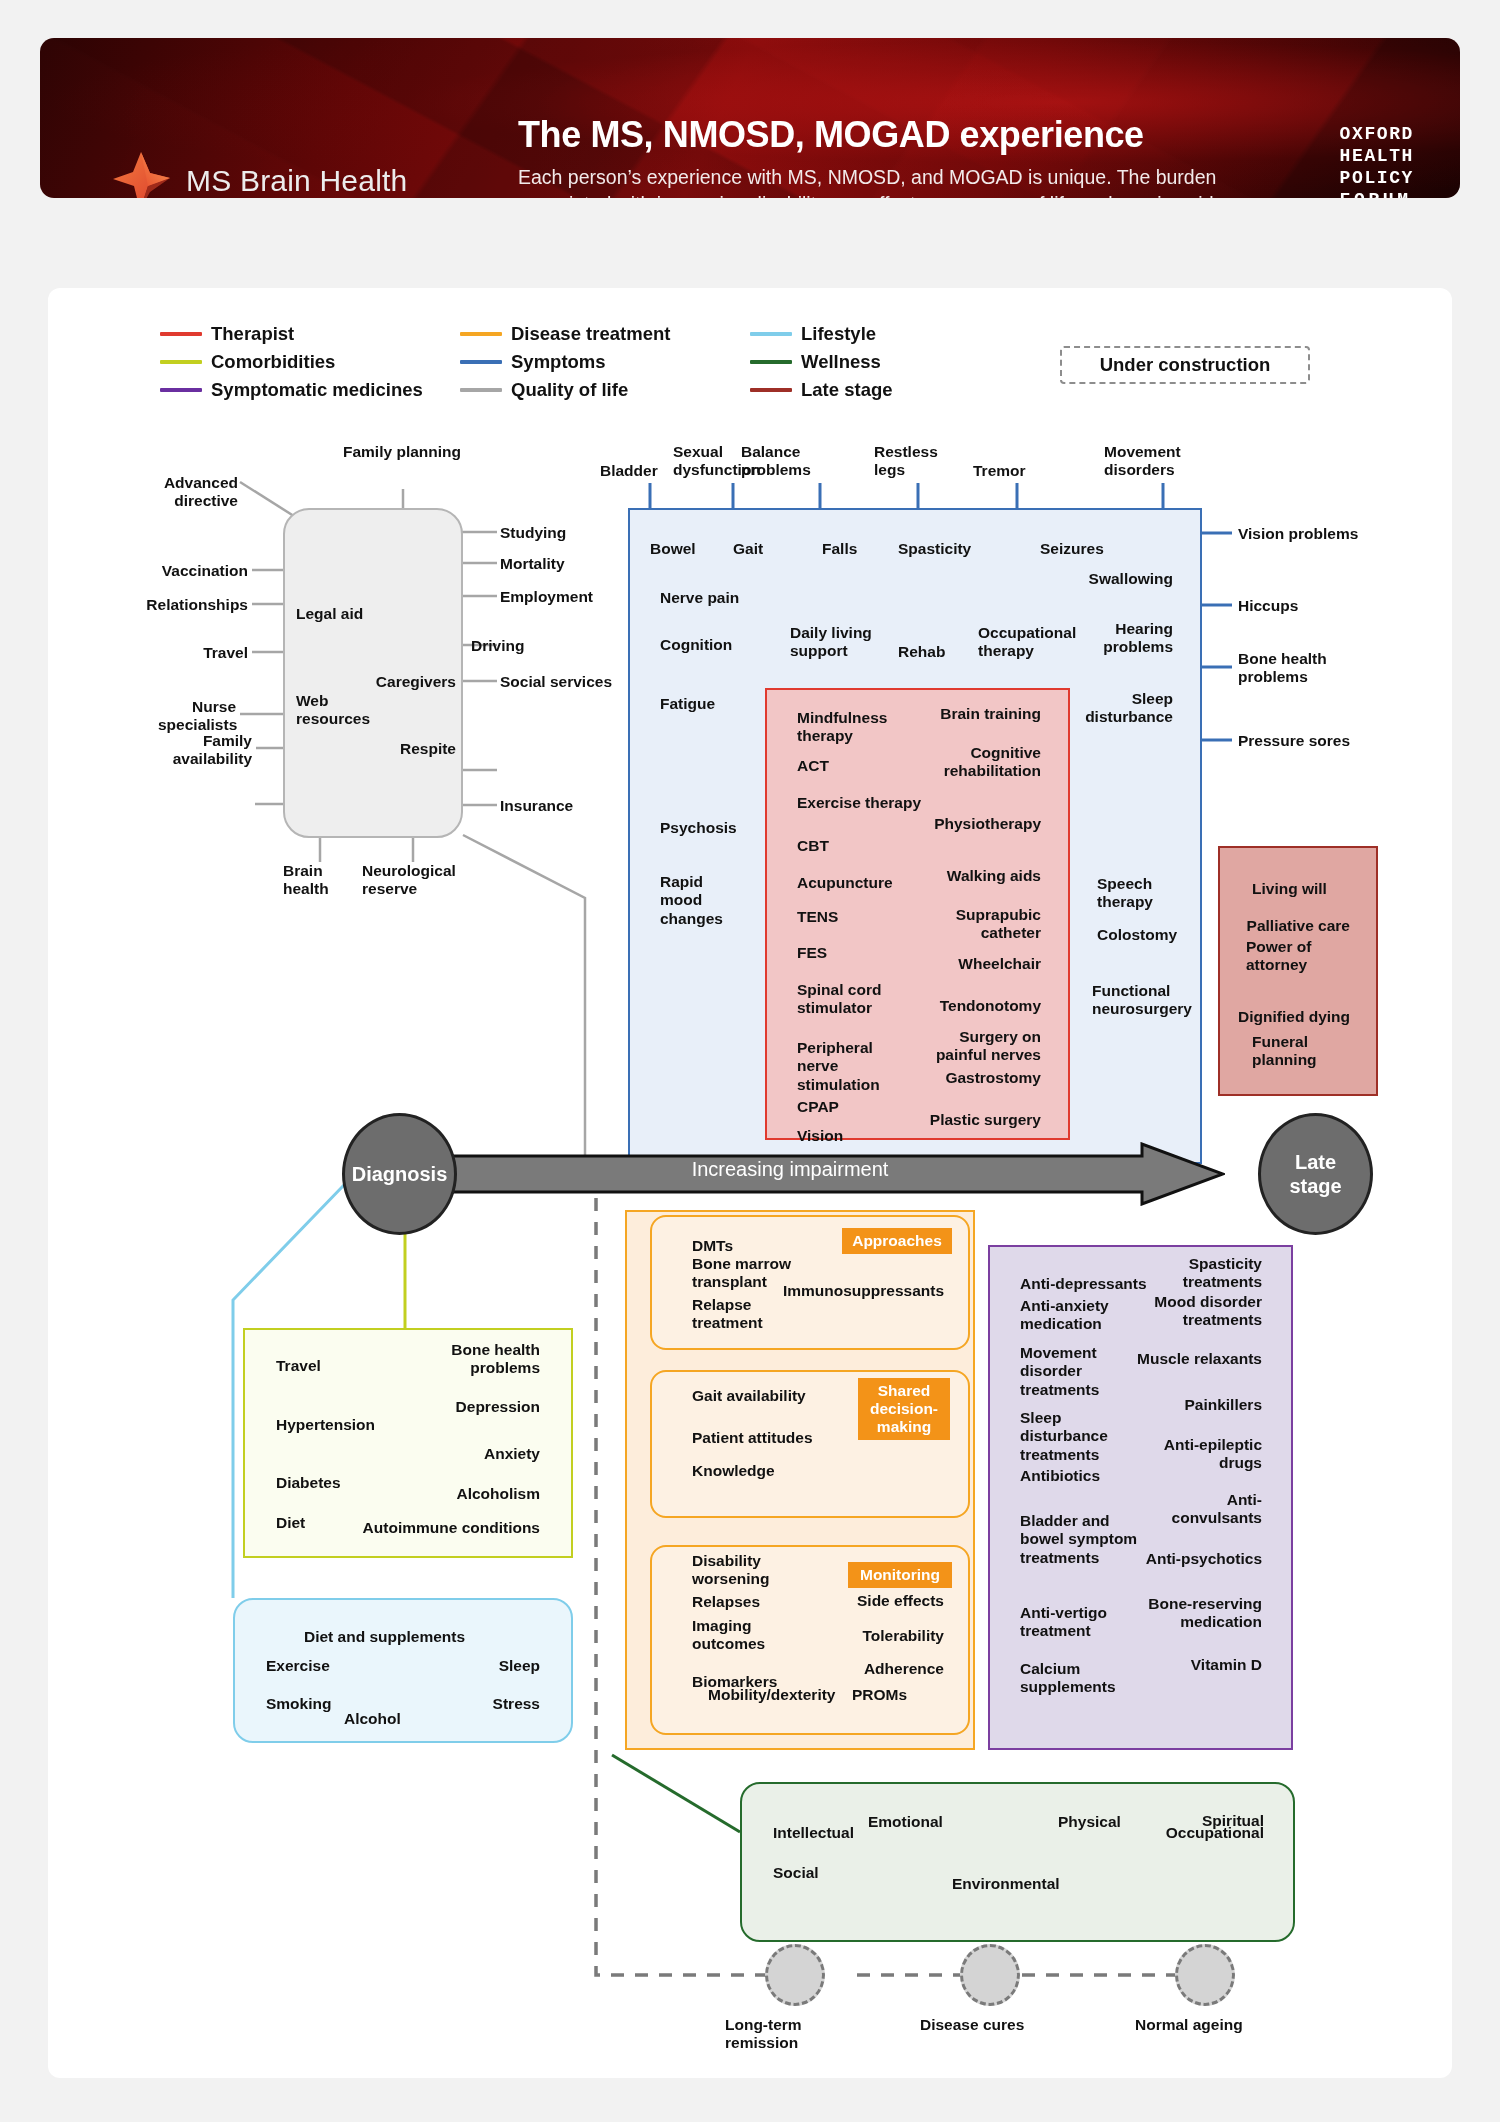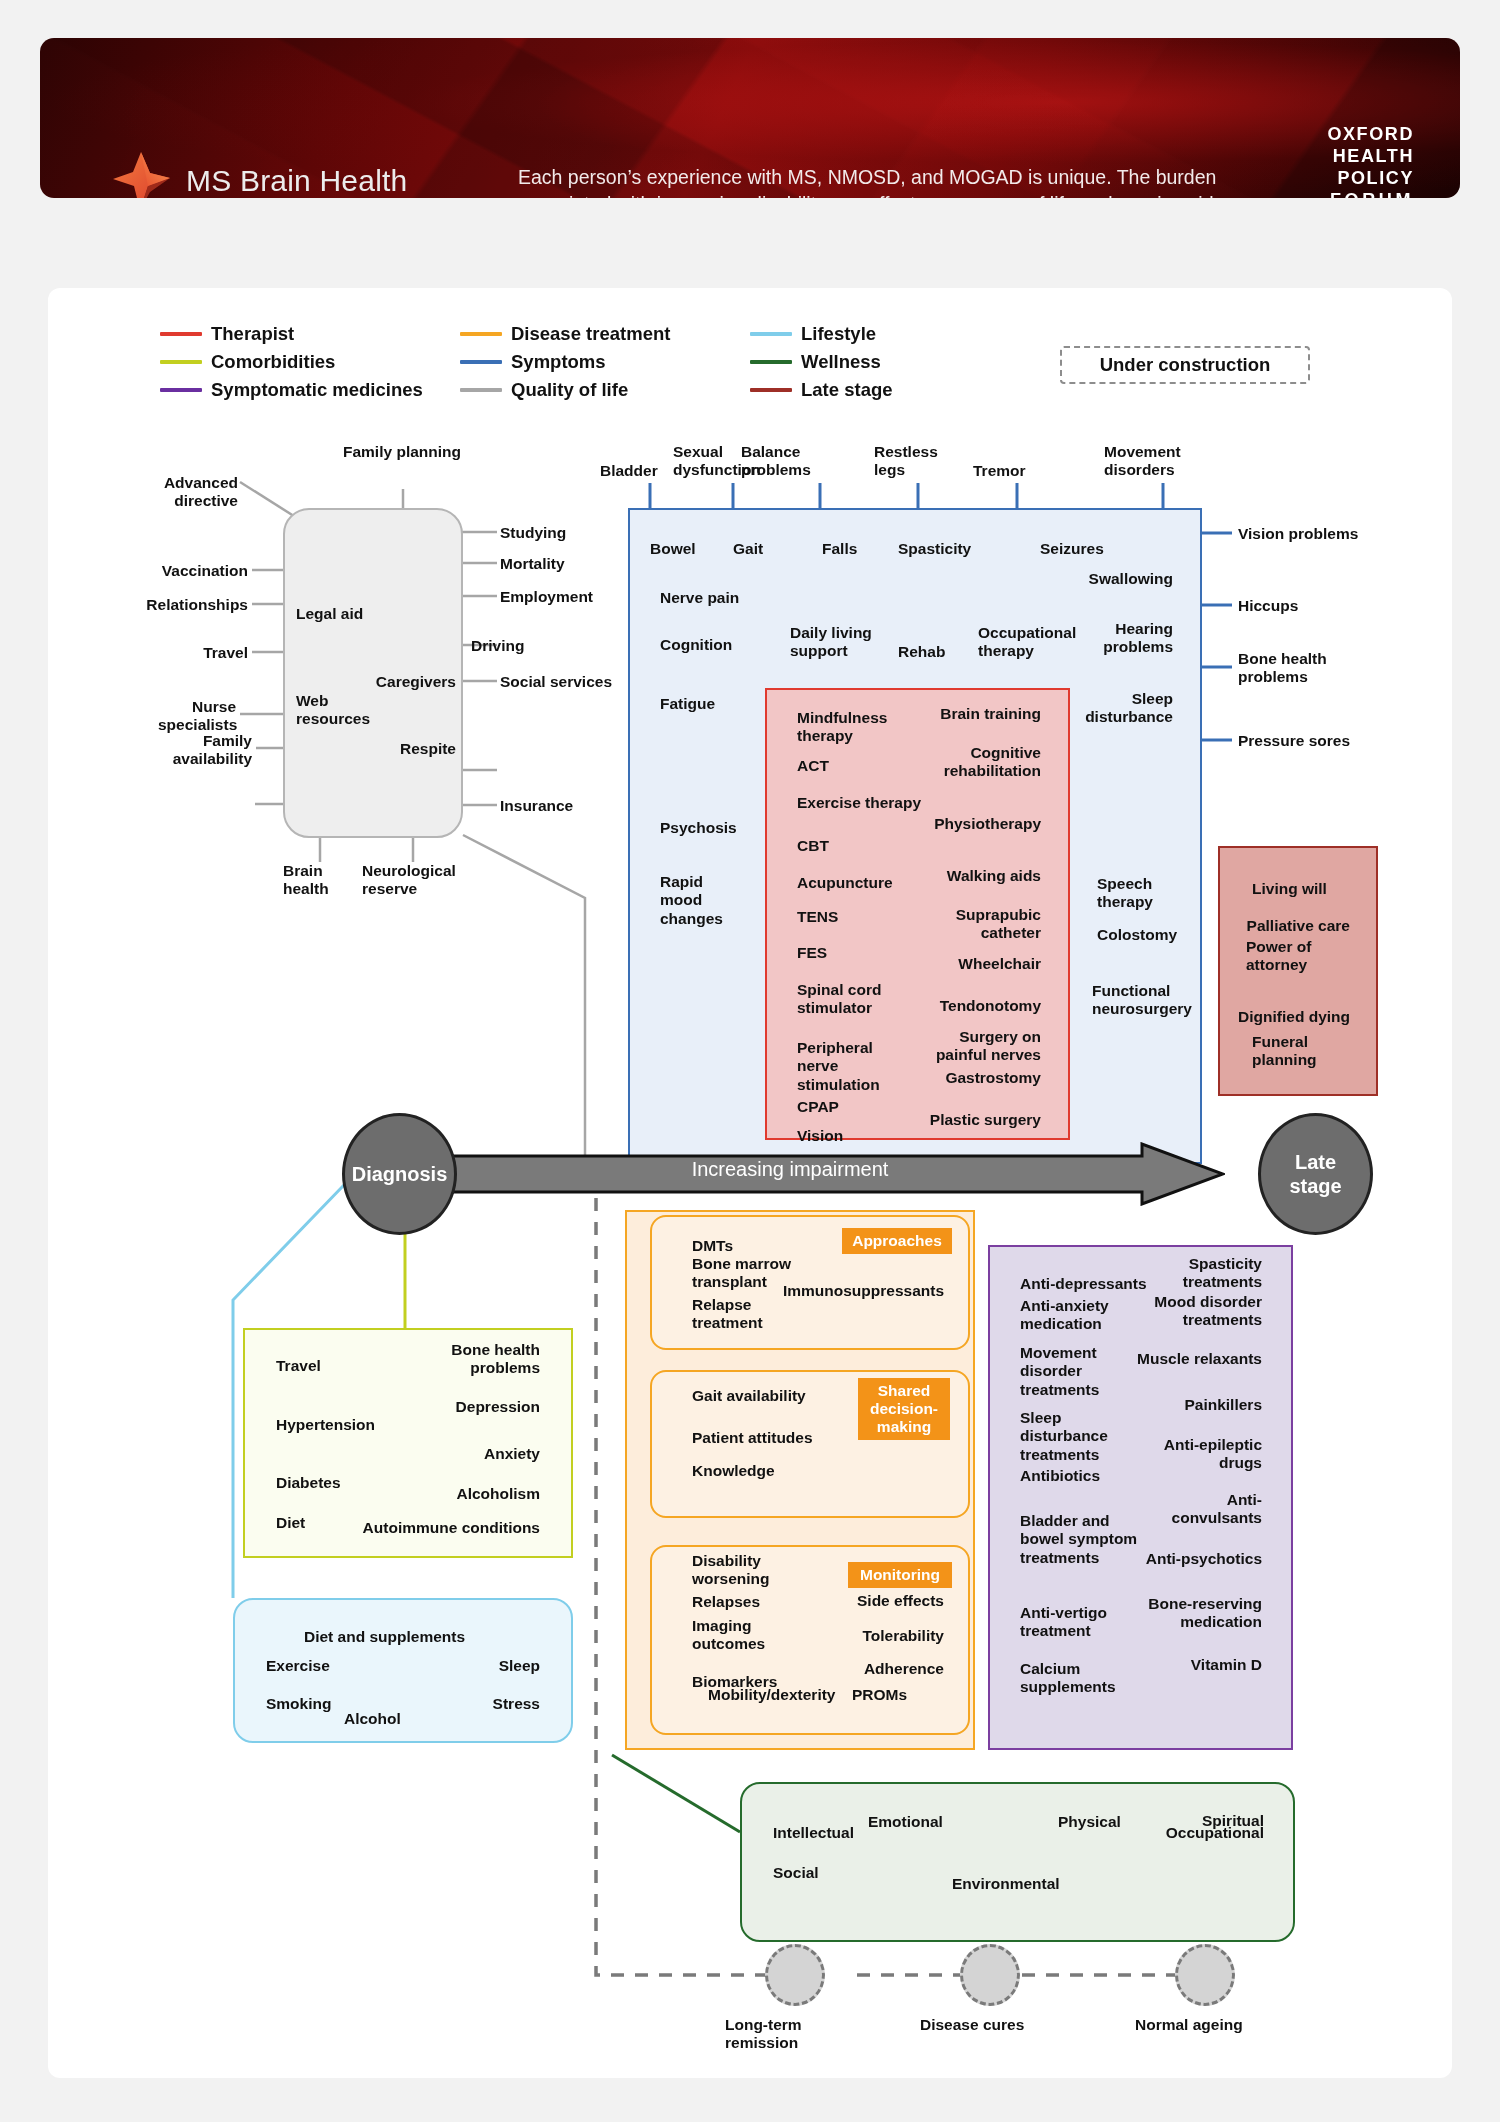--- a/index.html
+++ b/index.html
@@ -28,22 +28,22 @@
       linear-gradient(-55deg, rgba(0,0,0,.22) 0 12%, transparent 12.5% 26%, rgba(255,255,255,.045) 26.5% 38%, transparent 38.5% 55%, rgba(0,0,0,.2) 55.5% 68%, transparent 68.5% 100%);
     mix-blend-mode:overlay;
   }
   .brand { position:absolute; left:70px; top:112px; display:flex; align-items:center; gap:14px; z-index:3;}
   .star { width:62px; height:62px; position:relative; flex:0 0 auto;}
   .brand-text { color:#ececec; font-size:30px; font-weight:300; letter-spacing:.2px; white-space:nowrap;}
   .head-title { position:absolute; left:478px; top:76px; z-index:3;
     color:#fff; font-size:36px; font-weight:bold; letter-spacing:-.4px; white-space:nowrap;}
   .head-sub { position:absolute; left:478px; top:126px; width:770px; z-index:3;
     color:#f2eaea; font-size:19.5px; line-height:1.38; font-weight:400;}
-  .ohpf { position:absolute; right:46px; top:86px; z-index:3; color:#fff; text-align:right;
-    font-size:18px; font-weight:bold; line-height:1.22; letter-spacing:1.6px;}
+  .ohpf { position:absolute; right:46px; top:86px; z-index:3; color:#fff; text-align:left;
+    font-size:18px; font-weight:bold; line-height:1.22; letter-spacing:1.6px;font-family:Liberation Mono, monospace;}
   .ohpf .l4{letter-spacing:3.6px;}
 
   
   .card {
     position:absolute; left:48px; top:288px; width:1404px; height:1790px;
     background:#fff; border-radius:12px;
   }
 
   
   .legend { position:absolute; left:160px; top:320px; width:900px;
@@ -132,20 +132,21 @@
                 <stop offset="1" stop-color="#e8502e"></stop>
             </linearGradient>
           </defs>
           <path d="M31 2 L40 23 L60 28 L38 36 L30 60 L24 36 L3 29 L23 22 Z" fill="url(#g1)"></path>
           <path d="M31 2 L40 23 L60 28 L38 36 Z" fill="url(#g2)" opacity=".92"></path>
           <path d="M30 60 L38 36 L60 28 L40 42 Z" fill="#e4492c" opacity=".55"></path>
         </svg>
       </span>
       <span class="brand-text">MS Brain Health</span>
     </div>
+    <div class="head-title">The MS, NMOSD, MOGAD experience</div>
     <div class="head-sub"><span>Each person’s experience with MS, NMOSD, and MOGAD is unique. The burden associated with increasing disability can affect many areas of life and require wide-ranging support.</span></div>
     <div class="ohpf">
       <div>OXFORD</div>
       <div>HEALTH</div>
       <div>POLICY</div>
       <div class="l4">FORUM</div>
     </div>
   </div>
 
   <div class="card"></div>

